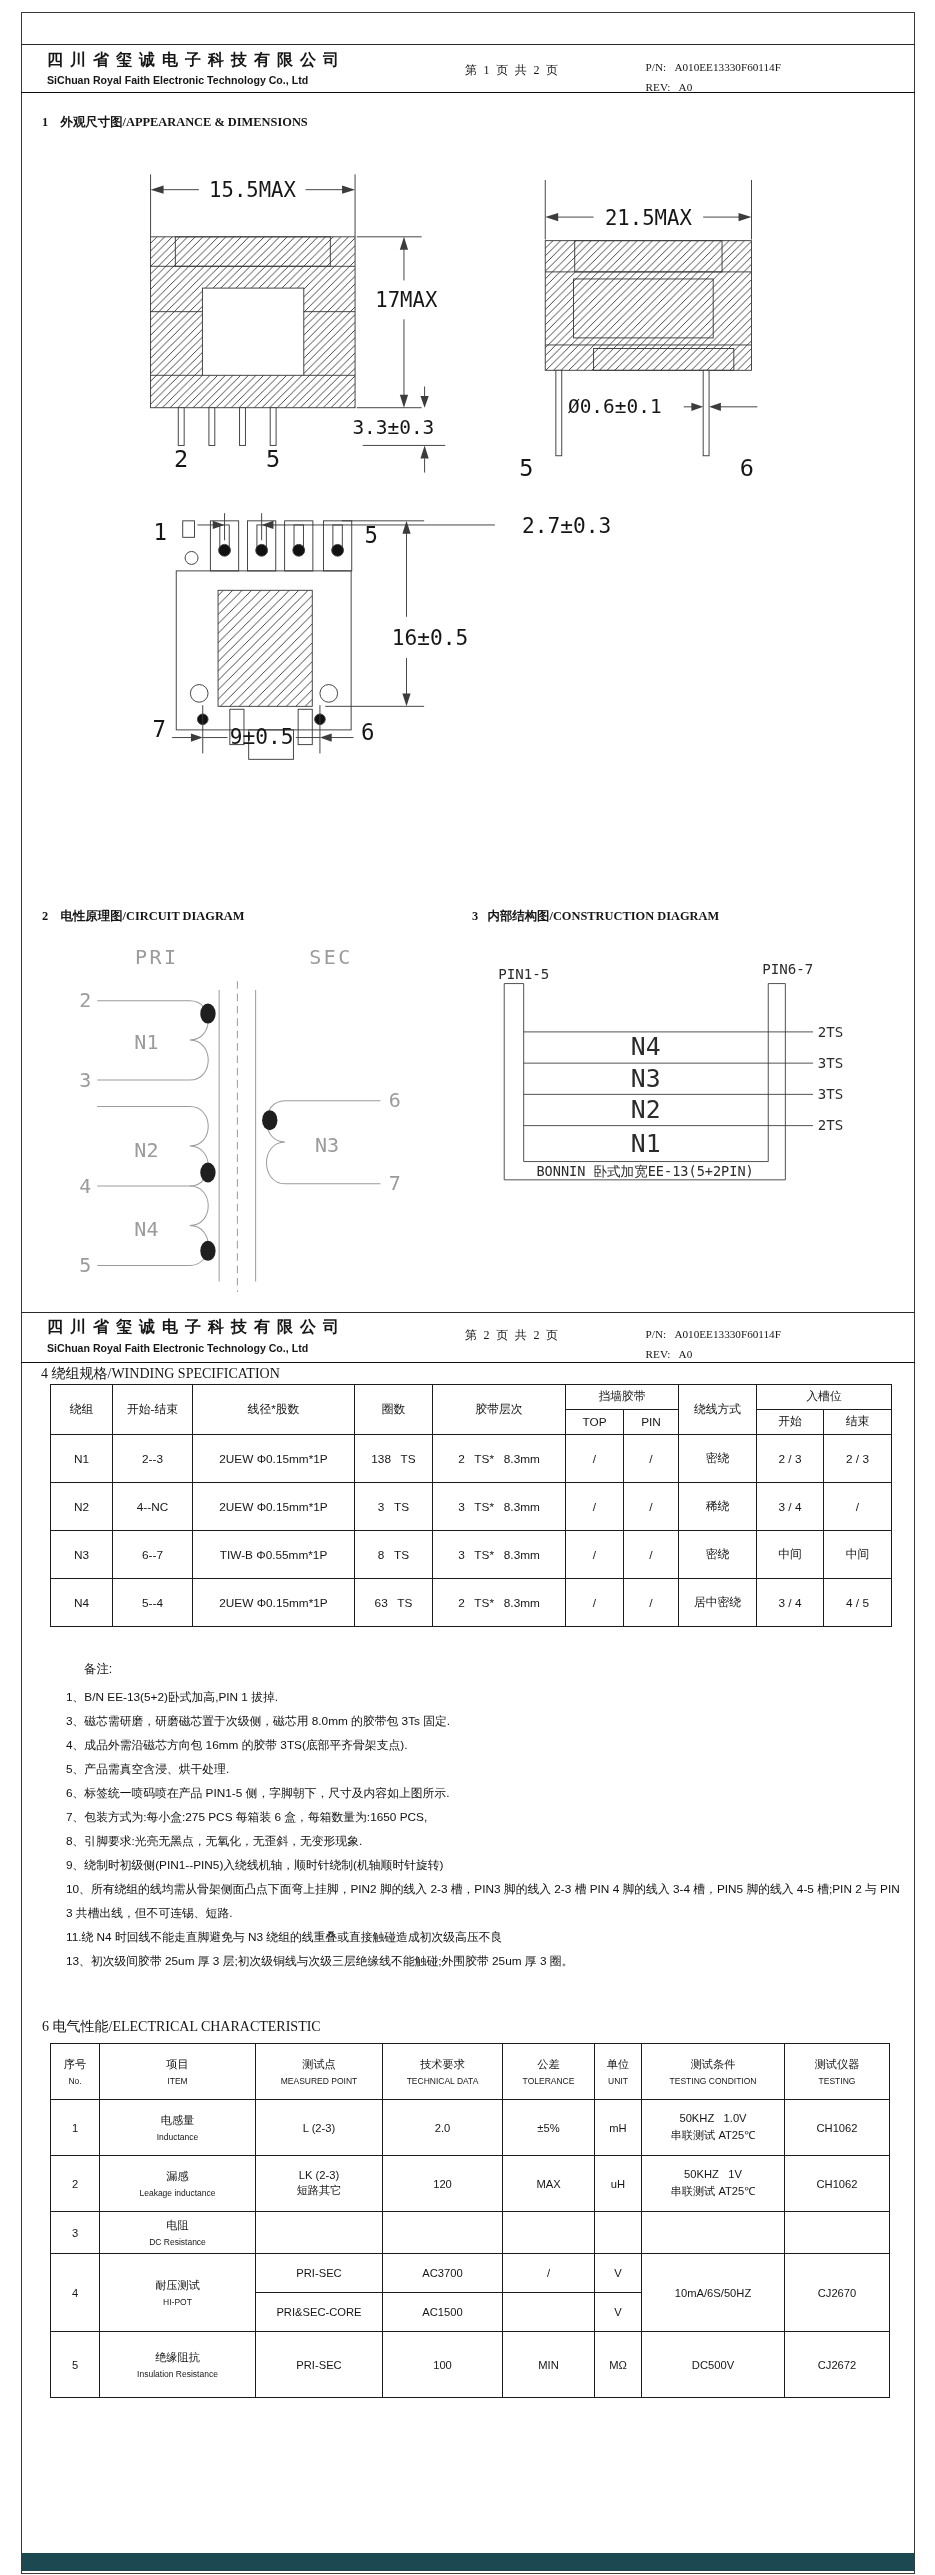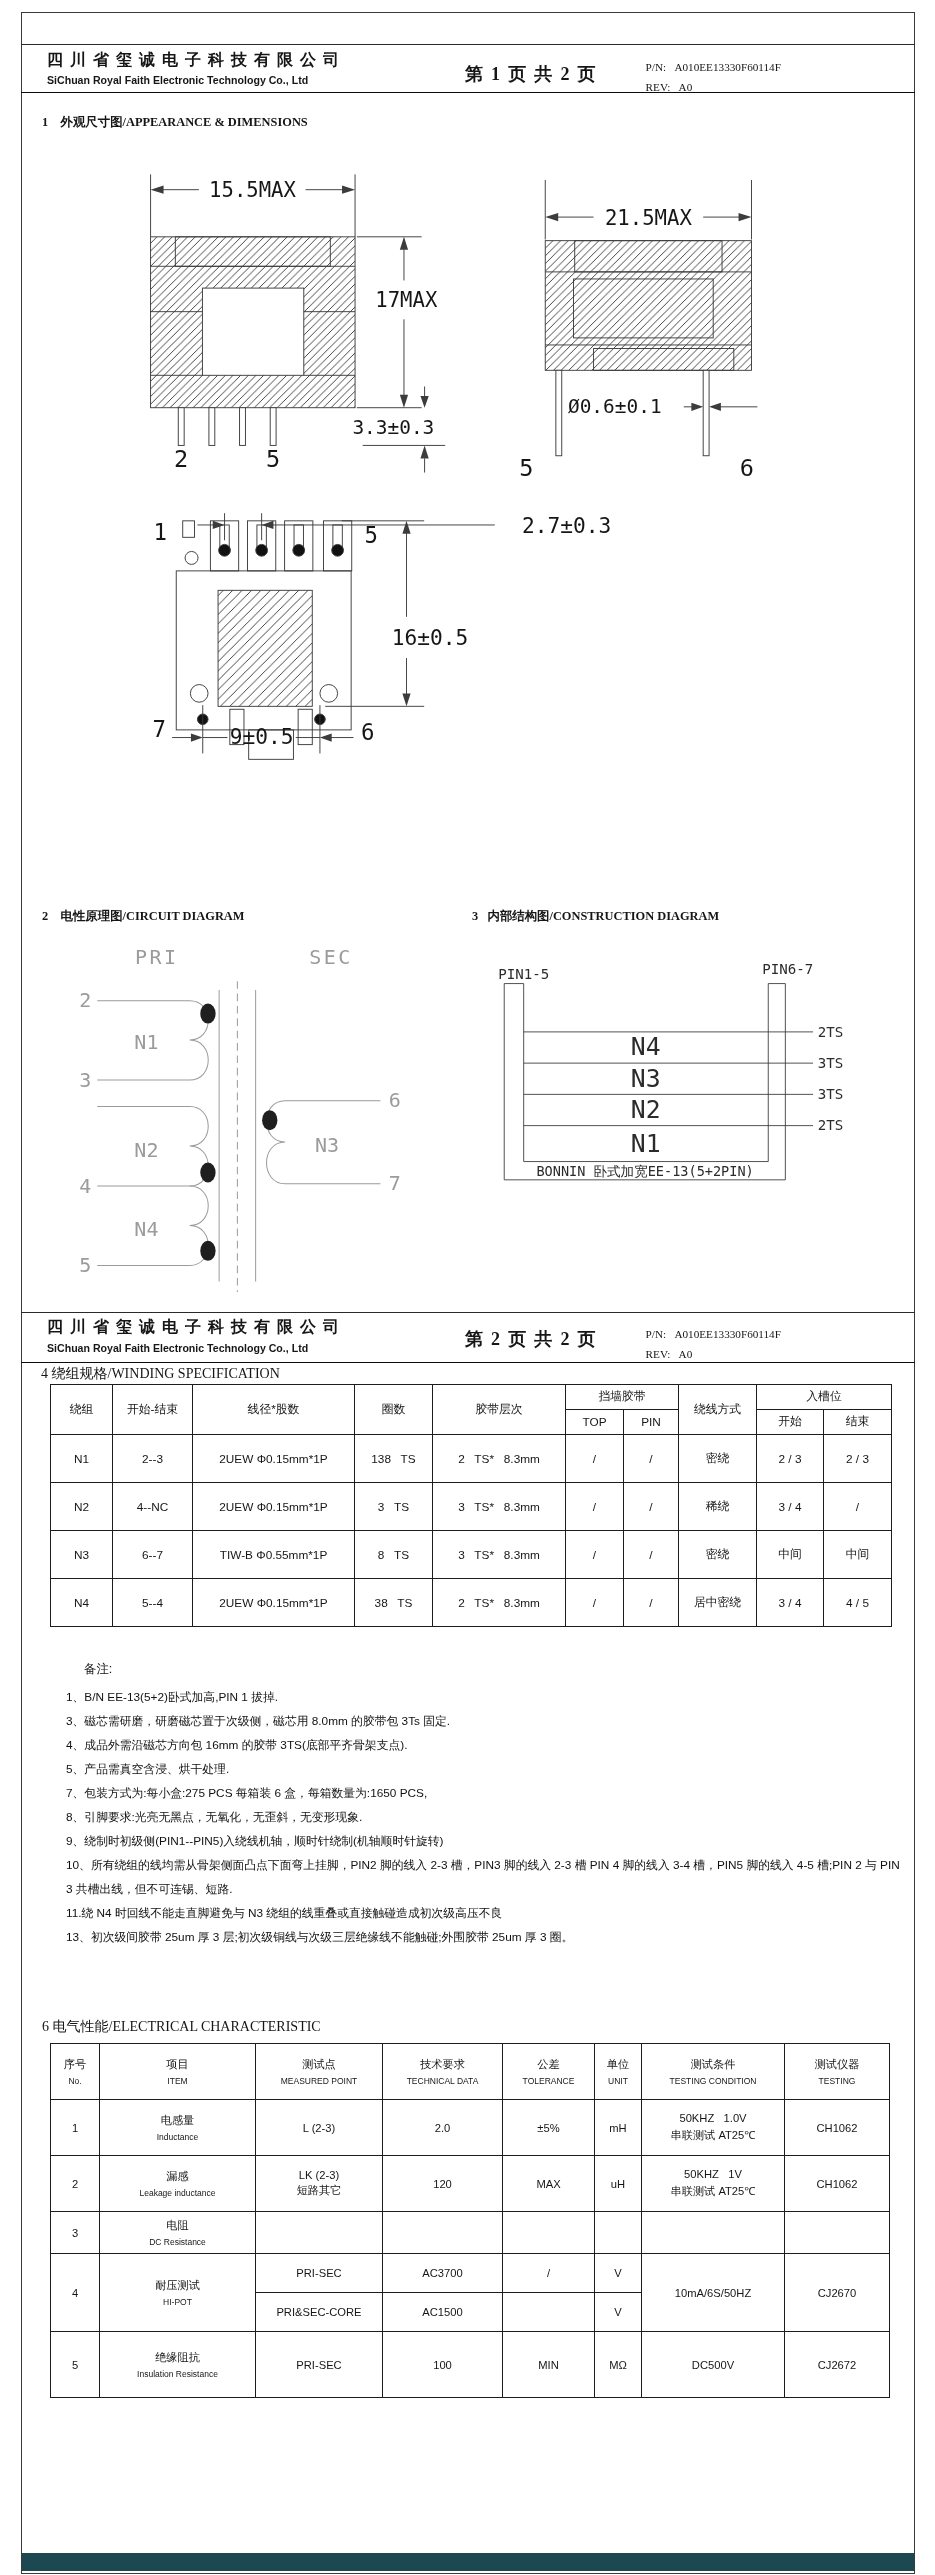--- a/index.html
+++ b/index.html
@@ -2,21 +2,21 @@
 <html style="font-size:9.4px"><head>
 <meta charset="utf-8">
 <style>
   html,body{margin:0;padding:0;background:#ffffff;}
   body{width:935px;height:2576px;position:relative;font-family:"Liberation Sans",sans-serif;color:#161616;}
   .abs{position:absolute;}
   .hline{left:20.6px;width:894px;height:0;border-top:1.2px solid #2a2a2a;}
   .hline-thick{left:20.6px;width:894px;height:0;border-top:1.8px solid #0c0c0c;}
   .company-cn{font-family:"Liberation Serif",serif;font-weight:bold;font-size:16px;letter-spacing:7px;white-space:pre;}
   .company-en{font-family:"Liberation Sans",sans-serif;font-weight:bold;font-size:10.6px;white-space:pre;}
-  .page-info{font-family:"Liberation Serif",serif;font-size:18px;letter-spacing:1.8px;white-space:pre;font-weight:bold;}
+  .page-info{font-family:"Liberation Serif",serif;font-size:12px;letter-spacing:1.8px;white-space:pre;}
   .pn{font-family:"Liberation Serif",serif;font-size:11.2px;white-space:pre;}
   .pn .pnv{margin-left:8.3px;}
   .sec-title{font-family:"Liberation Serif",serif;font-weight:bold;font-size:12.4px;white-space:pre;}
   .sec-title-lg{font-family:"Liberation Serif",serif;font-weight:normal;font-size:14px;white-space:pre;}
   
   .draw line,.draw path,.draw rect,.draw polyline,.draw circle{stroke:#3c3c3c;stroke-width:1.6;fill:none;}
   .draw polygon{fill:#3c3c3c;stroke:none;}
   .draw text{fill:#161616;stroke:none;font-family:"DejaVu Sans Mono",monospace;}
   
   .cad line,.cad path{stroke:#9b9b9b;stroke-width:1.7;fill:none;}
@@ -358,37 +358,38 @@
     <td>/</td>
     <td>/</td>
     <td>密绕</td>
     <td>中间</td>
     <td>中间</td>
   </tr>
   <tr style="height:48px;">
     <td>N4</td>
     <td>5--4</td>
     <td>2UEW Φ0.15mm*1P</td>
-    <td class="pre">38   TS</td>
+    <td class="pre">63   TS</td>
     <td class="pre">2   TS*   8.3mm</td>
     <td>/</td>
     <td>/</td>
     <td>居中密绕</td>
     <td>3 / 4</td>
     <td>4 / 5</td>
   </tr>
 </tbody>
   </table>
 
 <div class="abs notes-title" style="left:84px;top:1661px;">备注:</div>
 <div class="abs notes" style="left:66px;top:1685px;">
   <div>1、B/N EE-13(5+2)卧式加高,PIN 1 拔掉.</div>
   <div>3、磁芯需研磨，研磨磁芯置于次级侧，磁芯用 8.0mm 的胶带包 3Ts 固定.</div>
   <div>4、成品外需沿磁芯方向包 16mm 的胶带 3TS(底部平齐骨架支点).</div>
   <div>5、产品需真空含浸、烘干处理.</div>
+  <div>6、标签统一喷码喷在产品 PIN1-5 侧，字脚朝下，尺寸及内容如上图所示.</div>
   <div>7、包装方式为:每小盒:275 PCS 每箱装 6 盒，每箱数量为:1650 PCS,</div>
   <div>8、引脚要求:光亮无黑点，无氧化，无歪斜，无变形现象.</div>
   <div>9、绕制时初级侧(PIN1--PIN5)入绕线机轴，顺时针绕制(机轴顺时针旋转)</div>
   <div>10、所有绕组的线均需从骨架侧面凸点下面弯上挂脚，PIN2 脚的线入 2-3 槽，PIN3 脚的线入 2-3 槽 PIN 4 脚的线入 3-4 槽，PIN5 脚的线入 4-5 槽;PIN 2 与 PIN 3 共槽出线，但不可连锡、短路.</div>
   <div>11.绕 N4 时回线不能走直脚避免与 N3 绕组的线重叠或直接触碰造成初次级高压不良</div>
   <div>13、初次级间胶带 25um 厚 3 层;初次级铜线与次级三层绝缘线不能触碰;外围胶带 25um 厚 3 圈。</div>
 </div>
 
 <div class="abs sec-title-lg" style="left:42px;top:2018px;">6 电气性能/ELECTRICAL CHARACTERISTIC</div>
 

